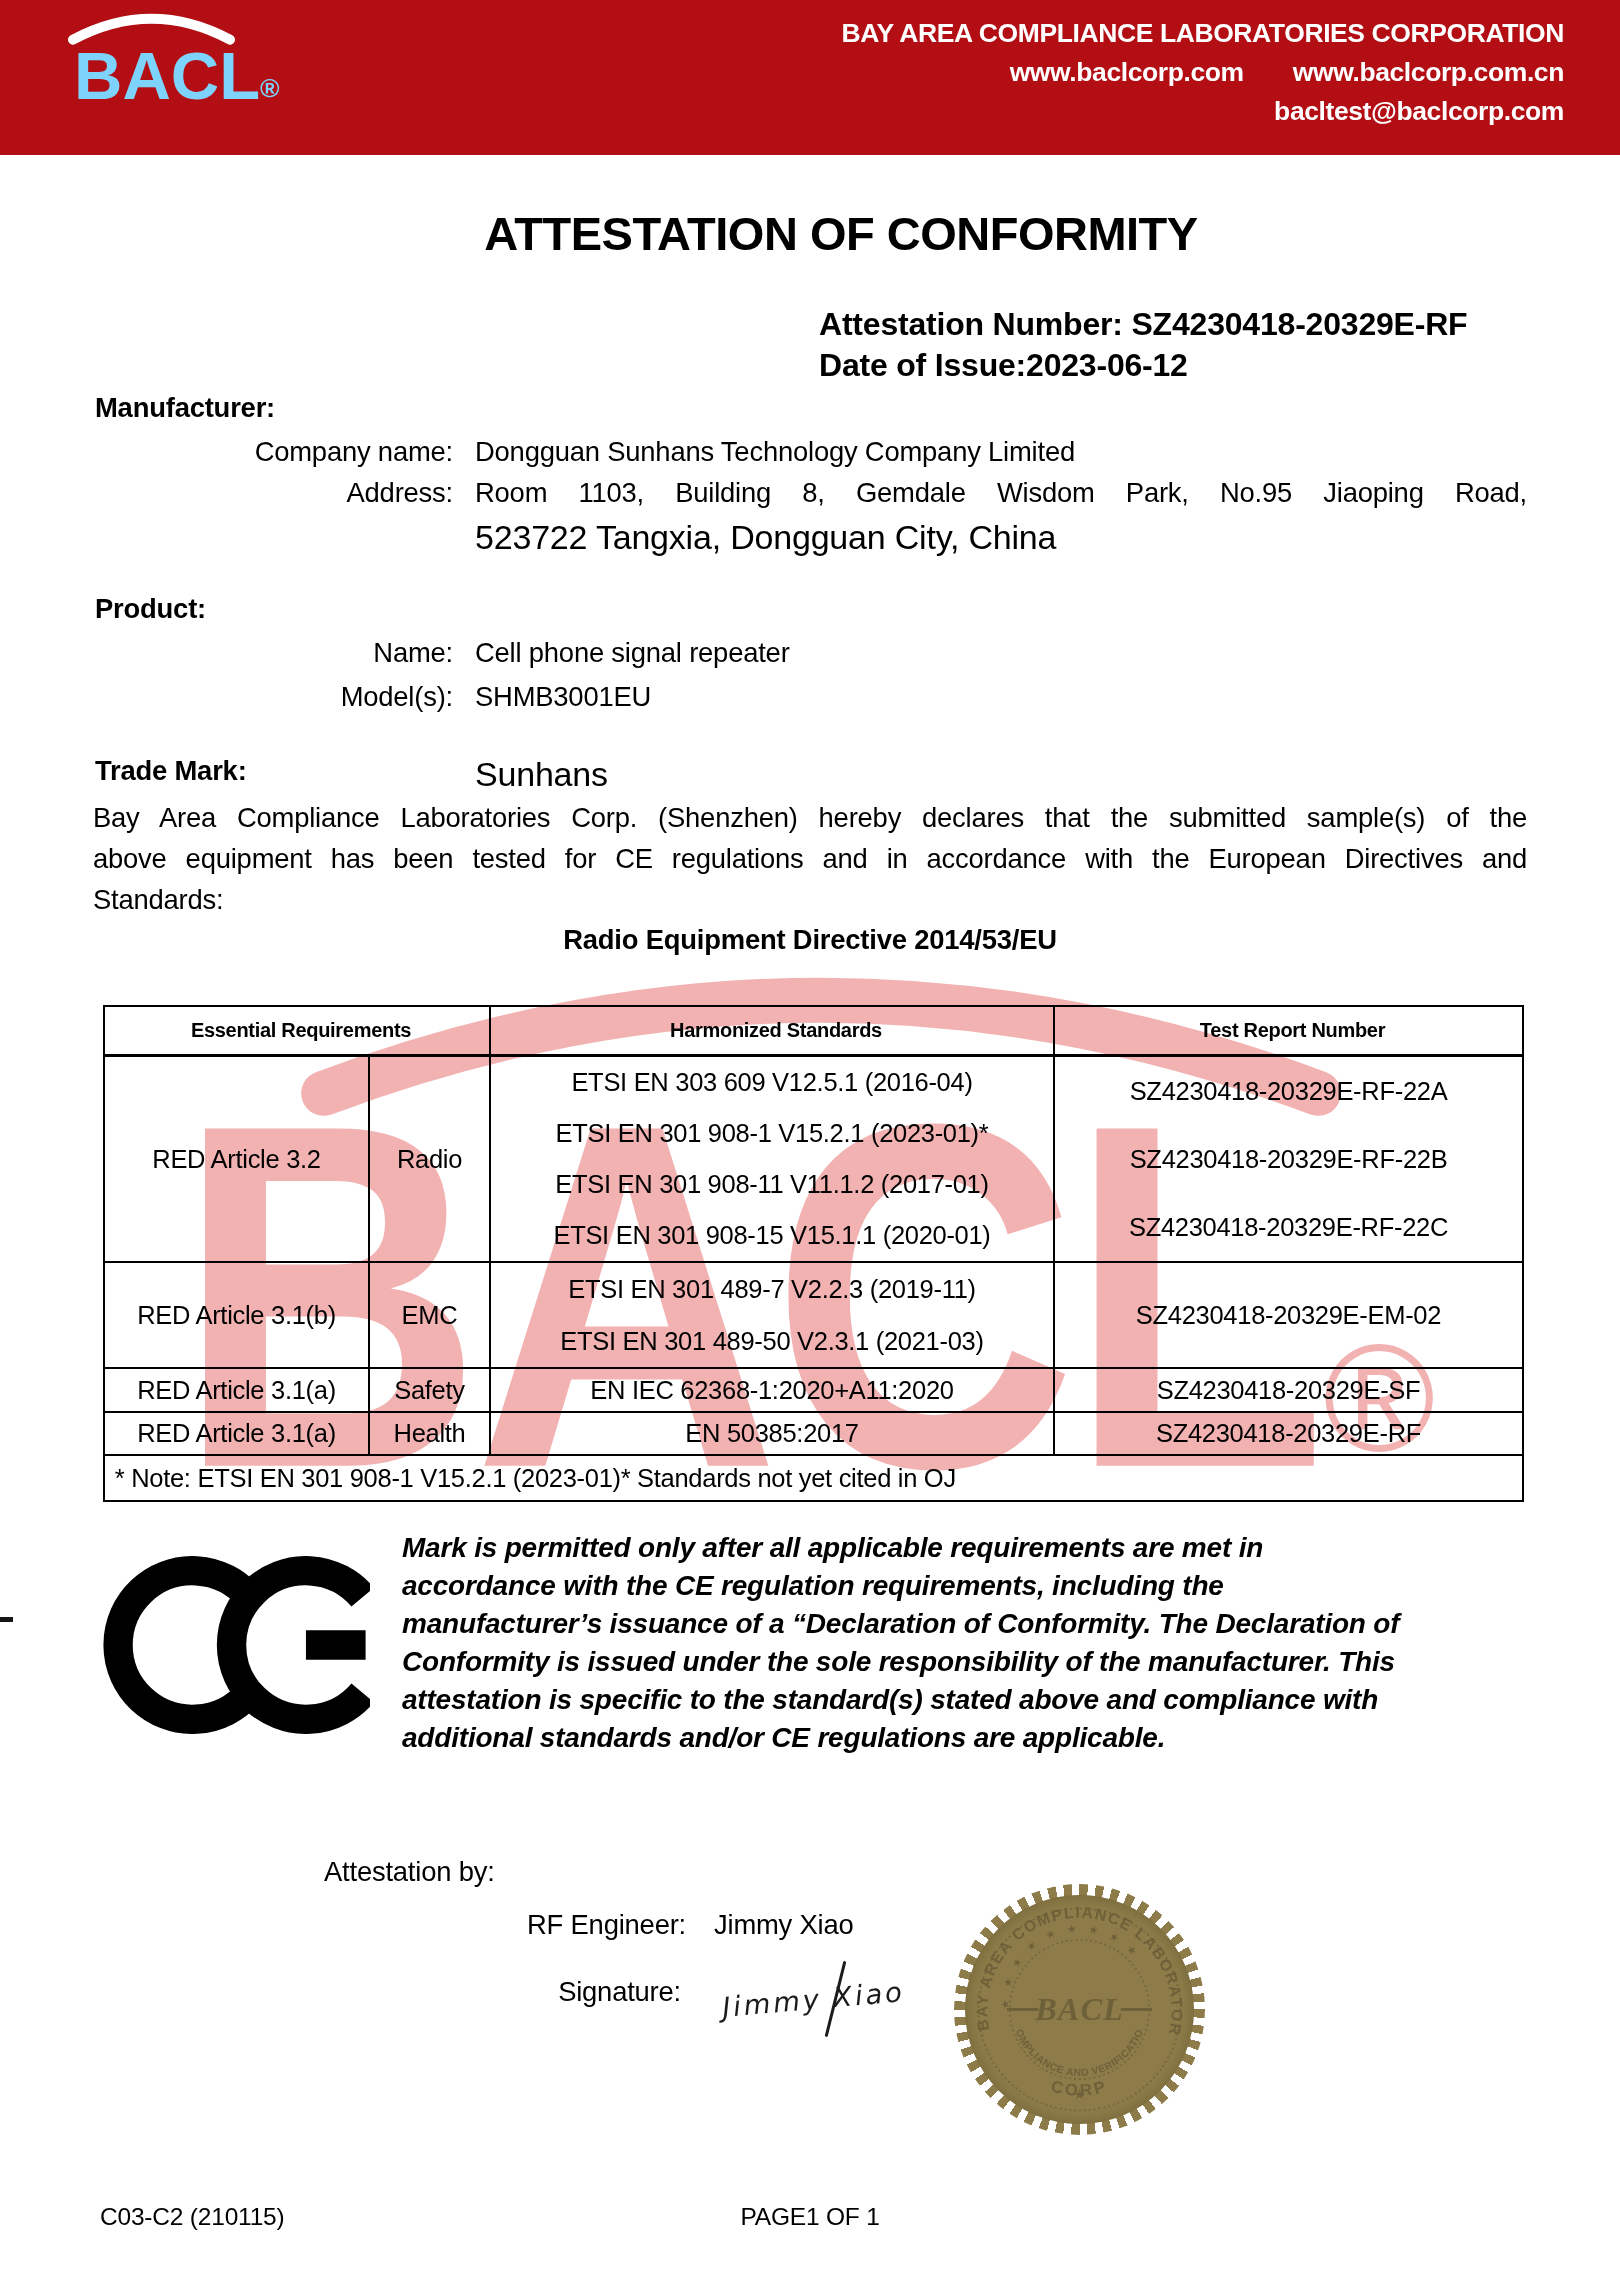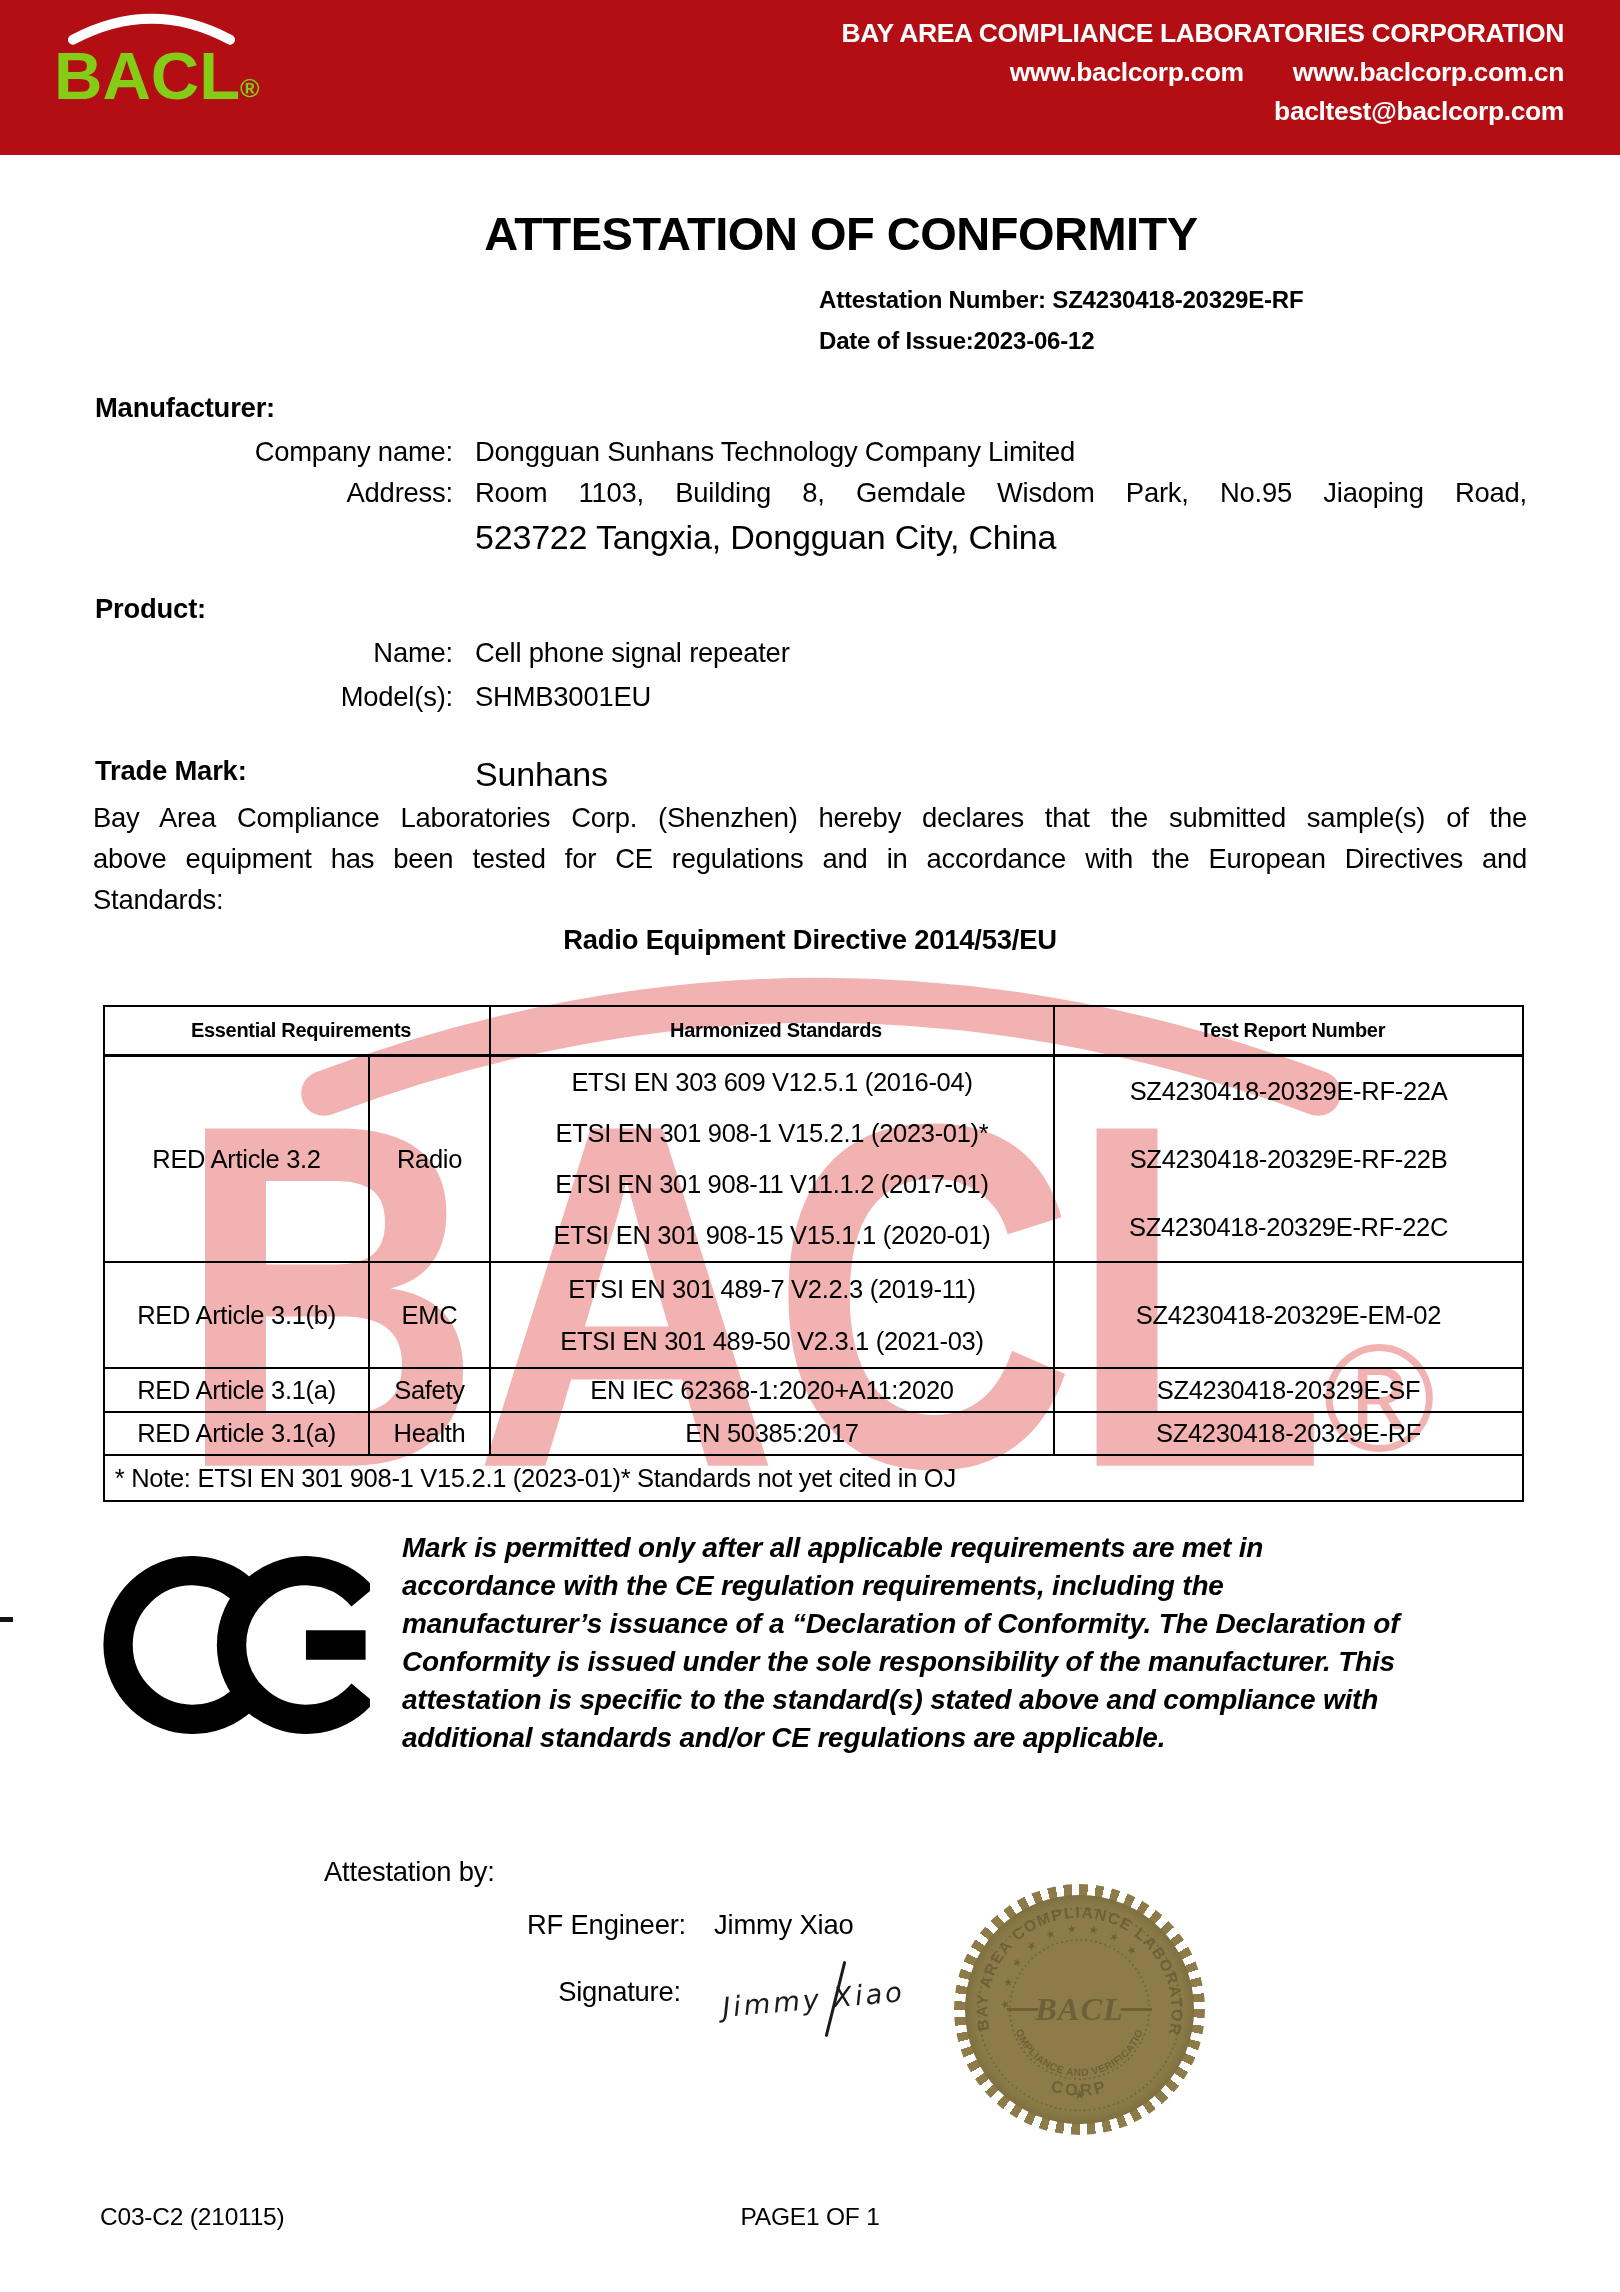--- a/index.html
+++ b/index.html
@@ -5,30 +5,30 @@
   html,body { margin:0; padding:0; background:#e8e8e8; }
   .page { position:relative; width:1620px; height:2293px; background:#ffffff;
           font-family:"Liberation Sans",sans-serif; color:#000; overflow:hidden;
           margin:0 auto; letter-spacing:-0.2px; }
 
   
   .banner { position:absolute; top:0; left:0; width:100%; height:155px;
             background:var(--banner-red,#b30e14); }
   .logo { position:absolute; left:54px; top:5.9px; width:225px; }
   .logo-arc { display:block; width:167px; height:39px; margin-left:13.7px; }
-  .logo-text { color:#84cc16; font-size:67px; font-weight:bold; line-height:61px; letter-spacing:0; }
+  .logo-text { color:#7dd3fc; font-size:67px; font-weight:bold; line-height:61px; letter-spacing:0;margin-left:20px; }
   .logo-reg { font-size:26.5px; vertical-align:2px; }
   .banner-right { position:absolute; right:56px; top:13.7px; text-align:right; color:#fff;
                   font-weight:bold; font-size:26.5px; line-height:39px; letter-spacing:-0.4px; }
   .site2 { margin-left:49px; }
 
   
   .title { position:absolute; top:206px; left:0; width:100%; margin:0; text-align:center;
            font-size:47px; font-weight:bold; letter-spacing:-0.5px;padding-left:31px; }
-  .attn { position:absolute; left:819px; top:279px; font-weight:bold; font-size:24px; line-height:41px; }
+  .attn { position:absolute; left:819px; top:304px; font-weight:bold; font-size:32px; line-height:41px; }
 
   
   .hd { position:absolute; left:95px; font-size:27.4px; font-weight:bold; }
   .frow { position:absolute; left:93px; width:1434px; font-size:27.4px; }
   .frow .lbl { position:absolute; left:0; width:360px; text-align:right; }
   .frow .val { position:absolute; left:382px; width:1052px; }
   .jlast { text-align:justify; text-align-last:justify; }
   .plain2 { position:absolute; left:475px; font-size:34px; }
 
   .decl { position:absolute; left:93px; top:797px; width:1434px; font-size:27.4px; line-height:41px; }

